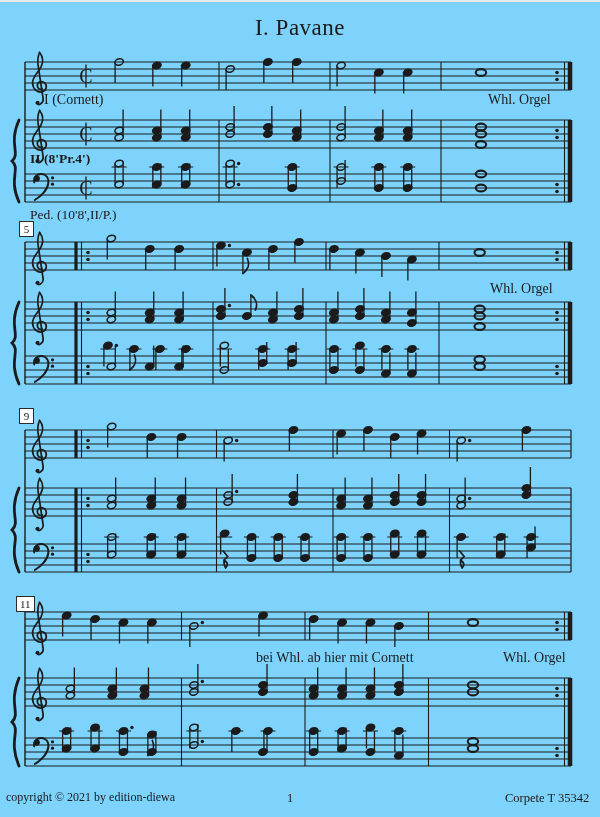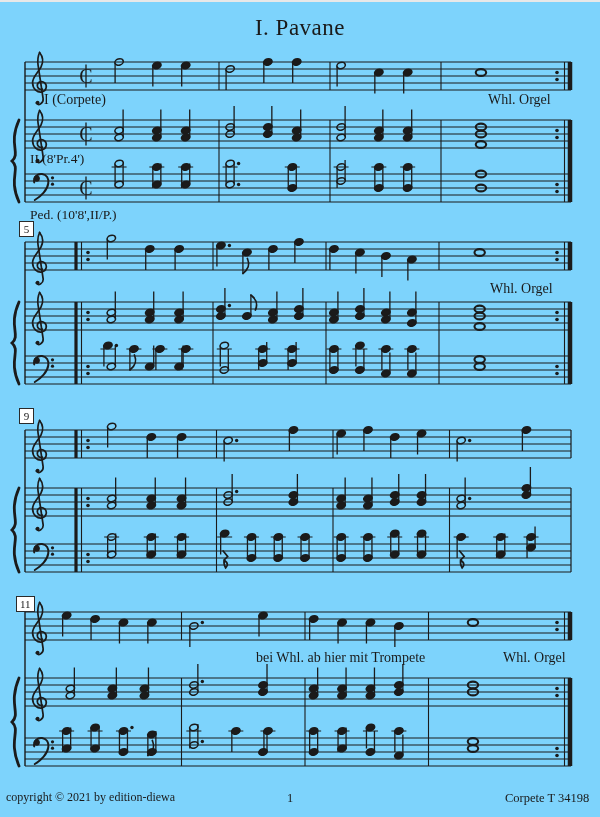--- a/index.html
+++ b/index.html
@@ -9,21 +9,21 @@
     font-family:"Liberation Serif","DejaVu Serif",serif;
   }
   #score{position:absolute;left:0;top:0;}
   .title{
     position:absolute;top:13px;left:0;right:0;text-align:center;
     font-size:23px;letter-spacing:.5px;
   }
   .lbl{position:absolute;font-size:14px;white-space:nowrap;}
   #lbl-cornett{left:44px;top:90px;}
   #lbl-whl1{left:488px;top:90px;}
-  #lbl-manual{left:30px;top:149px;font-size:13.5px;}
+  #lbl-manual{left:30px;top:149px;font-size:13.5px;font-weight:bold;}
   #lbl-pedal{left:30px;top:205px;font-size:13.5px;}
   #lbl-whl2{left:490px;top:279px;}
   #lbl-trompete{left:256px;top:648px;}
   #lbl-whl4{left:503px;top:648px;}
   .mnum{
     position:absolute;border:1px solid #2a2a2a;background:#fff;
     font-size:11px;line-height:14px;padding:0 3px;min-width:7px;text-align:center;
   }
   #num5{left:19px;top:219px;}
   #num9{left:19px;top:406px;}
@@ -675,30 +675,30 @@
         <line x1="374.455" y1="749" x2="374.455" y2="729" stroke="#1b1b1b" stroke-width="1.3"></line>
         <ellipse cx="398.86" cy="753.5" rx="4.3" ry="3.1" fill="#1b1b1b" stroke="#1b1b1b" stroke-width="1.6" transform="rotate(-18 398.86 753.5)"></ellipse>
         <line x1="402.86" y1="752.5" x2="402.86" y2="732.5" stroke="#1b1b1b" stroke-width="1.3"></line>
         <ellipse cx="472.96" cy="739.5" rx="5.2" ry="3.4" fill="none" stroke="#1b1b1b" stroke-width="2.1"></ellipse>
         <ellipse cx="472.96" cy="746.5" rx="5.2" ry="3.4" fill="none" stroke="#1b1b1b" stroke-width="2.1"></ellipse>
       </svg>
     </div>
 
   <div class="title">I. Pavane</div>
 
-  <div class="lbl" id="lbl-cornett">I (Corpete)</div>
+  <div class="lbl" id="lbl-cornett">I (Cornett)</div>
   <div class="lbl" id="lbl-whl1">Whl. Orgel</div>
   <div class="lbl" id="lbl-manual">II (8'Pr.4')</div>
   <div class="lbl" id="lbl-pedal">Ped. (10'8',II/P.)</div>
 
   <div class="mnum" id="num5">5</div>
   <div class="lbl" id="lbl-whl2">Whl. Orgel</div>
 
   <div class="mnum" id="num9">9</div>
 
   <div class="mnum" id="num13">11</div>
-  <div class="lbl" id="lbl-trompete">bei Whl. ab hier mit Trompete</div>
+  <div class="lbl" id="lbl-trompete">bei Whl. ab hier mit Cornett</div>
   <div class="lbl" id="lbl-whl4">Whl. Orgel</div>
 
   <div class="footer-left">copyright © 2021 by edition-diewa</div>
   <div class="footer-page">1</div>
-  <div class="footer-right">Corpete T 34198</div>
+  <div class="footer-right">Corpete T 35342</div>
 </div>
 
 </body></html>

